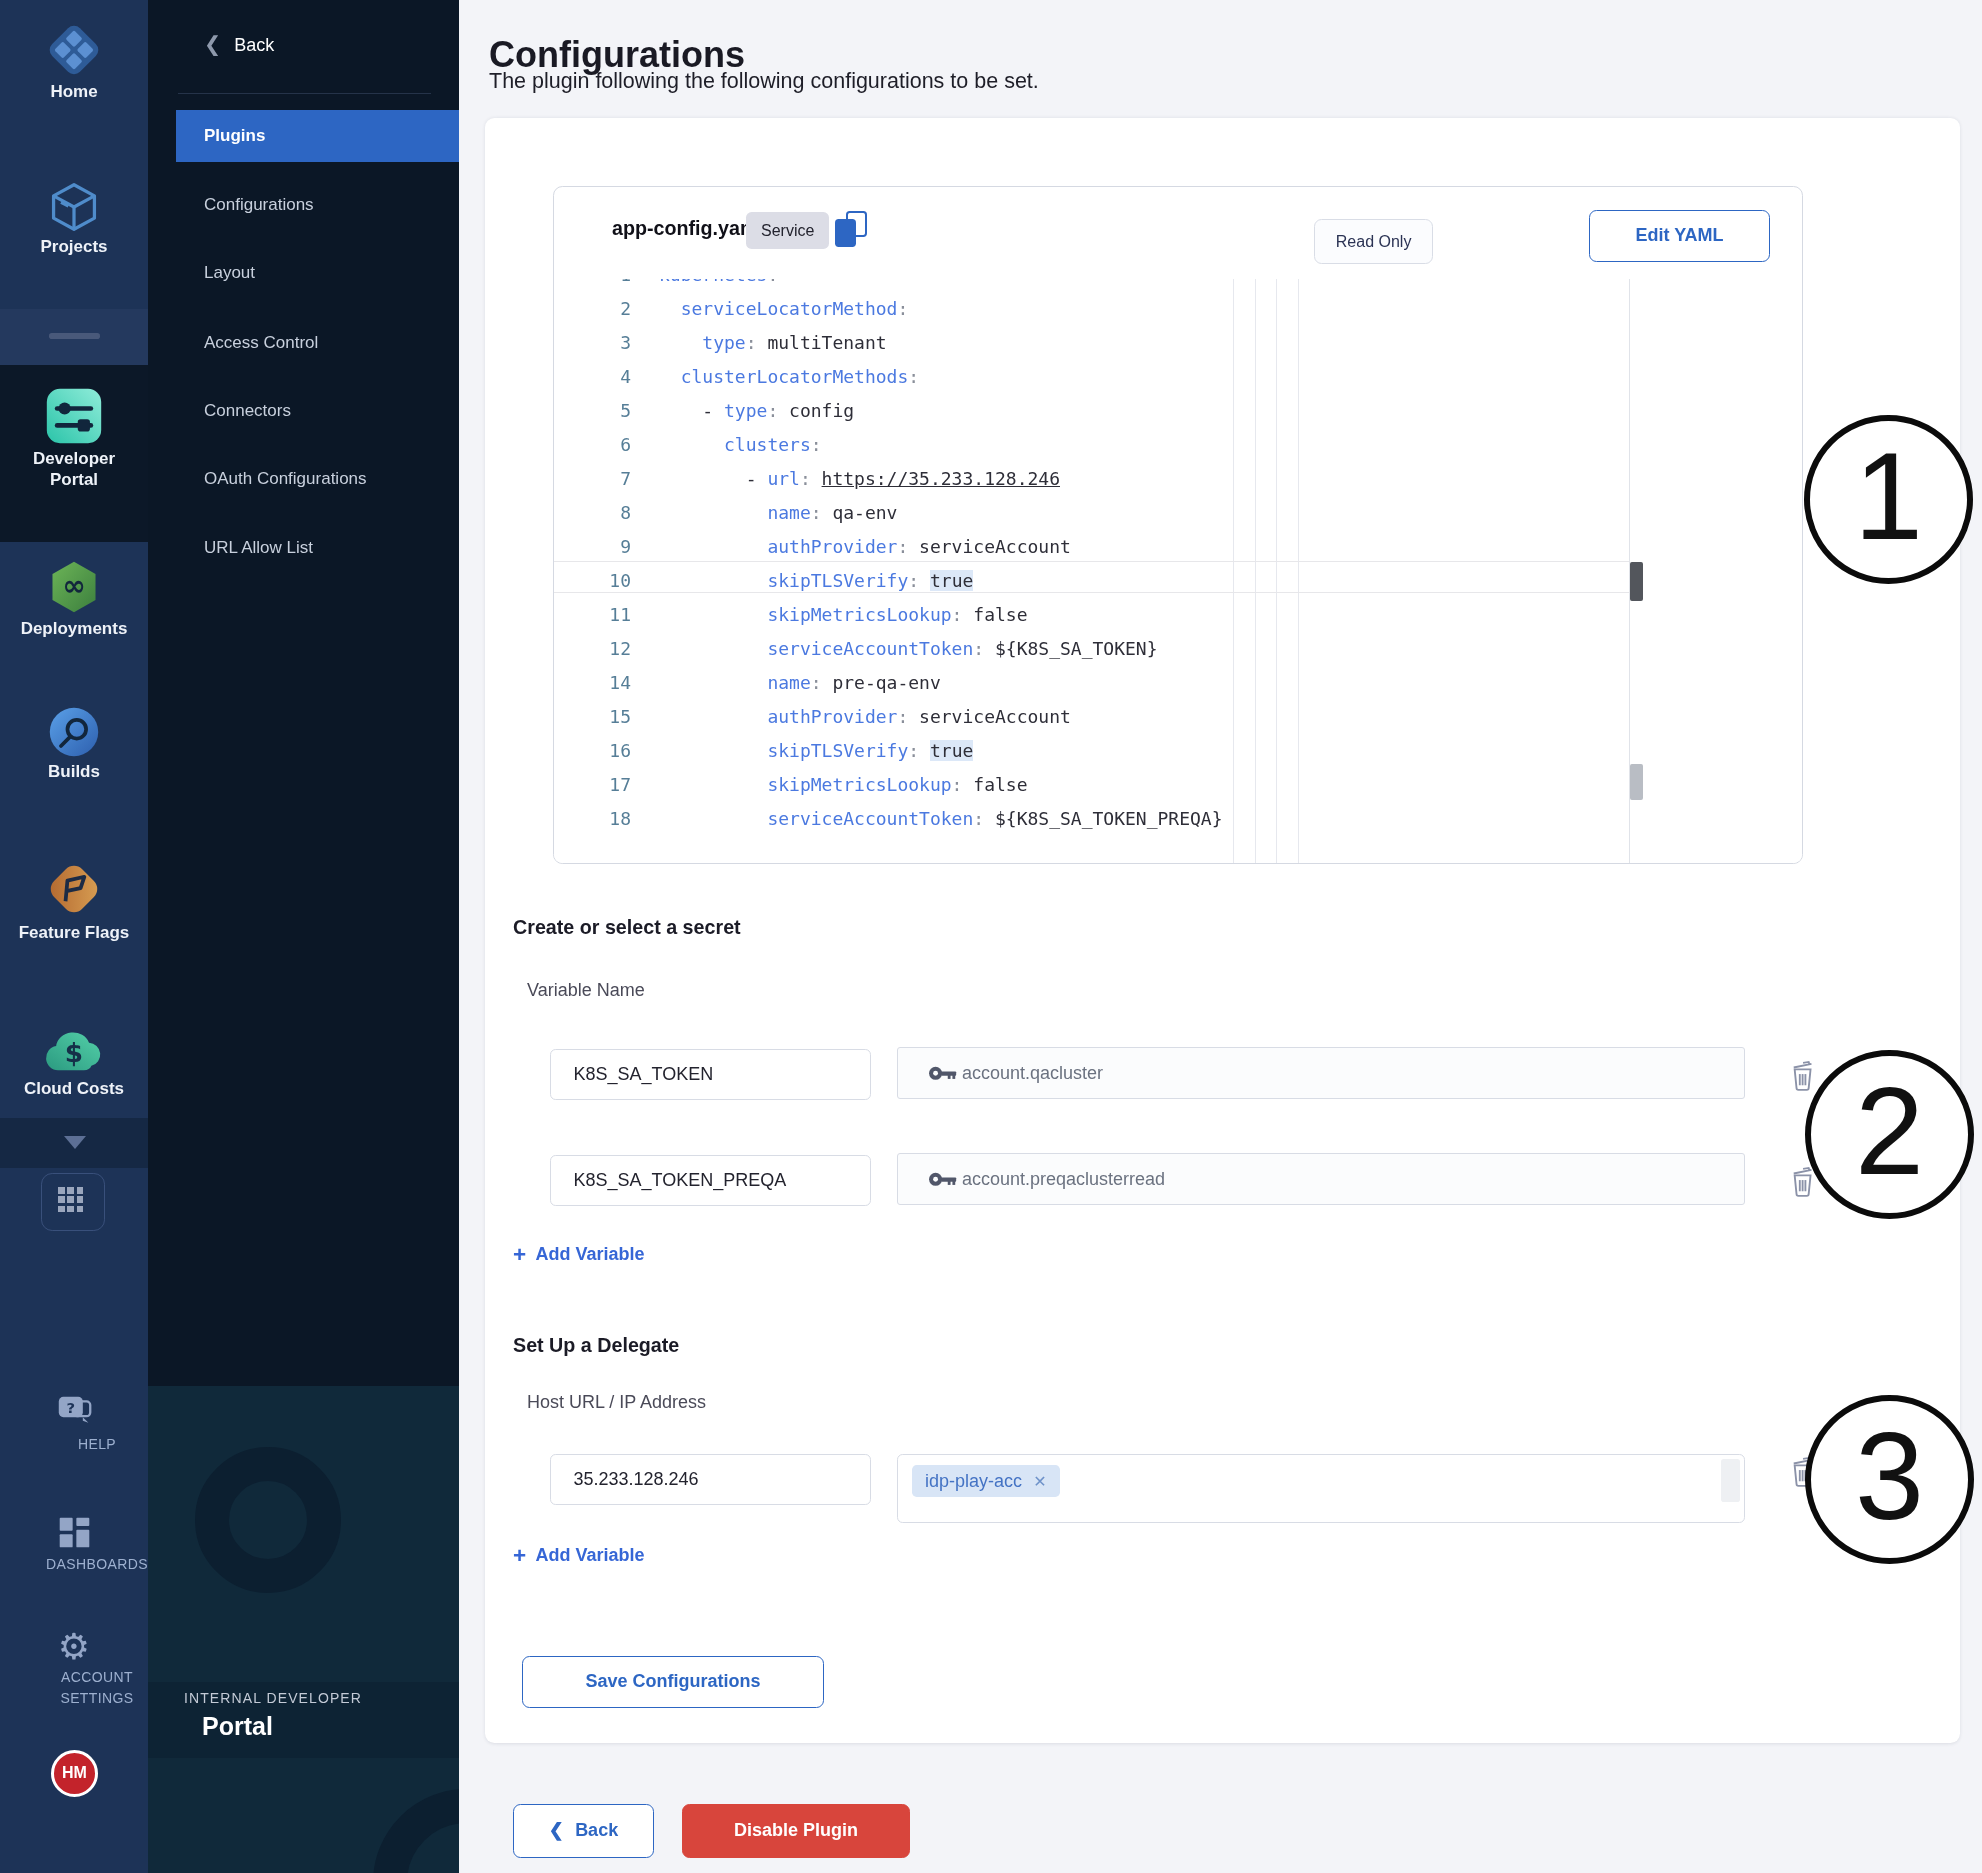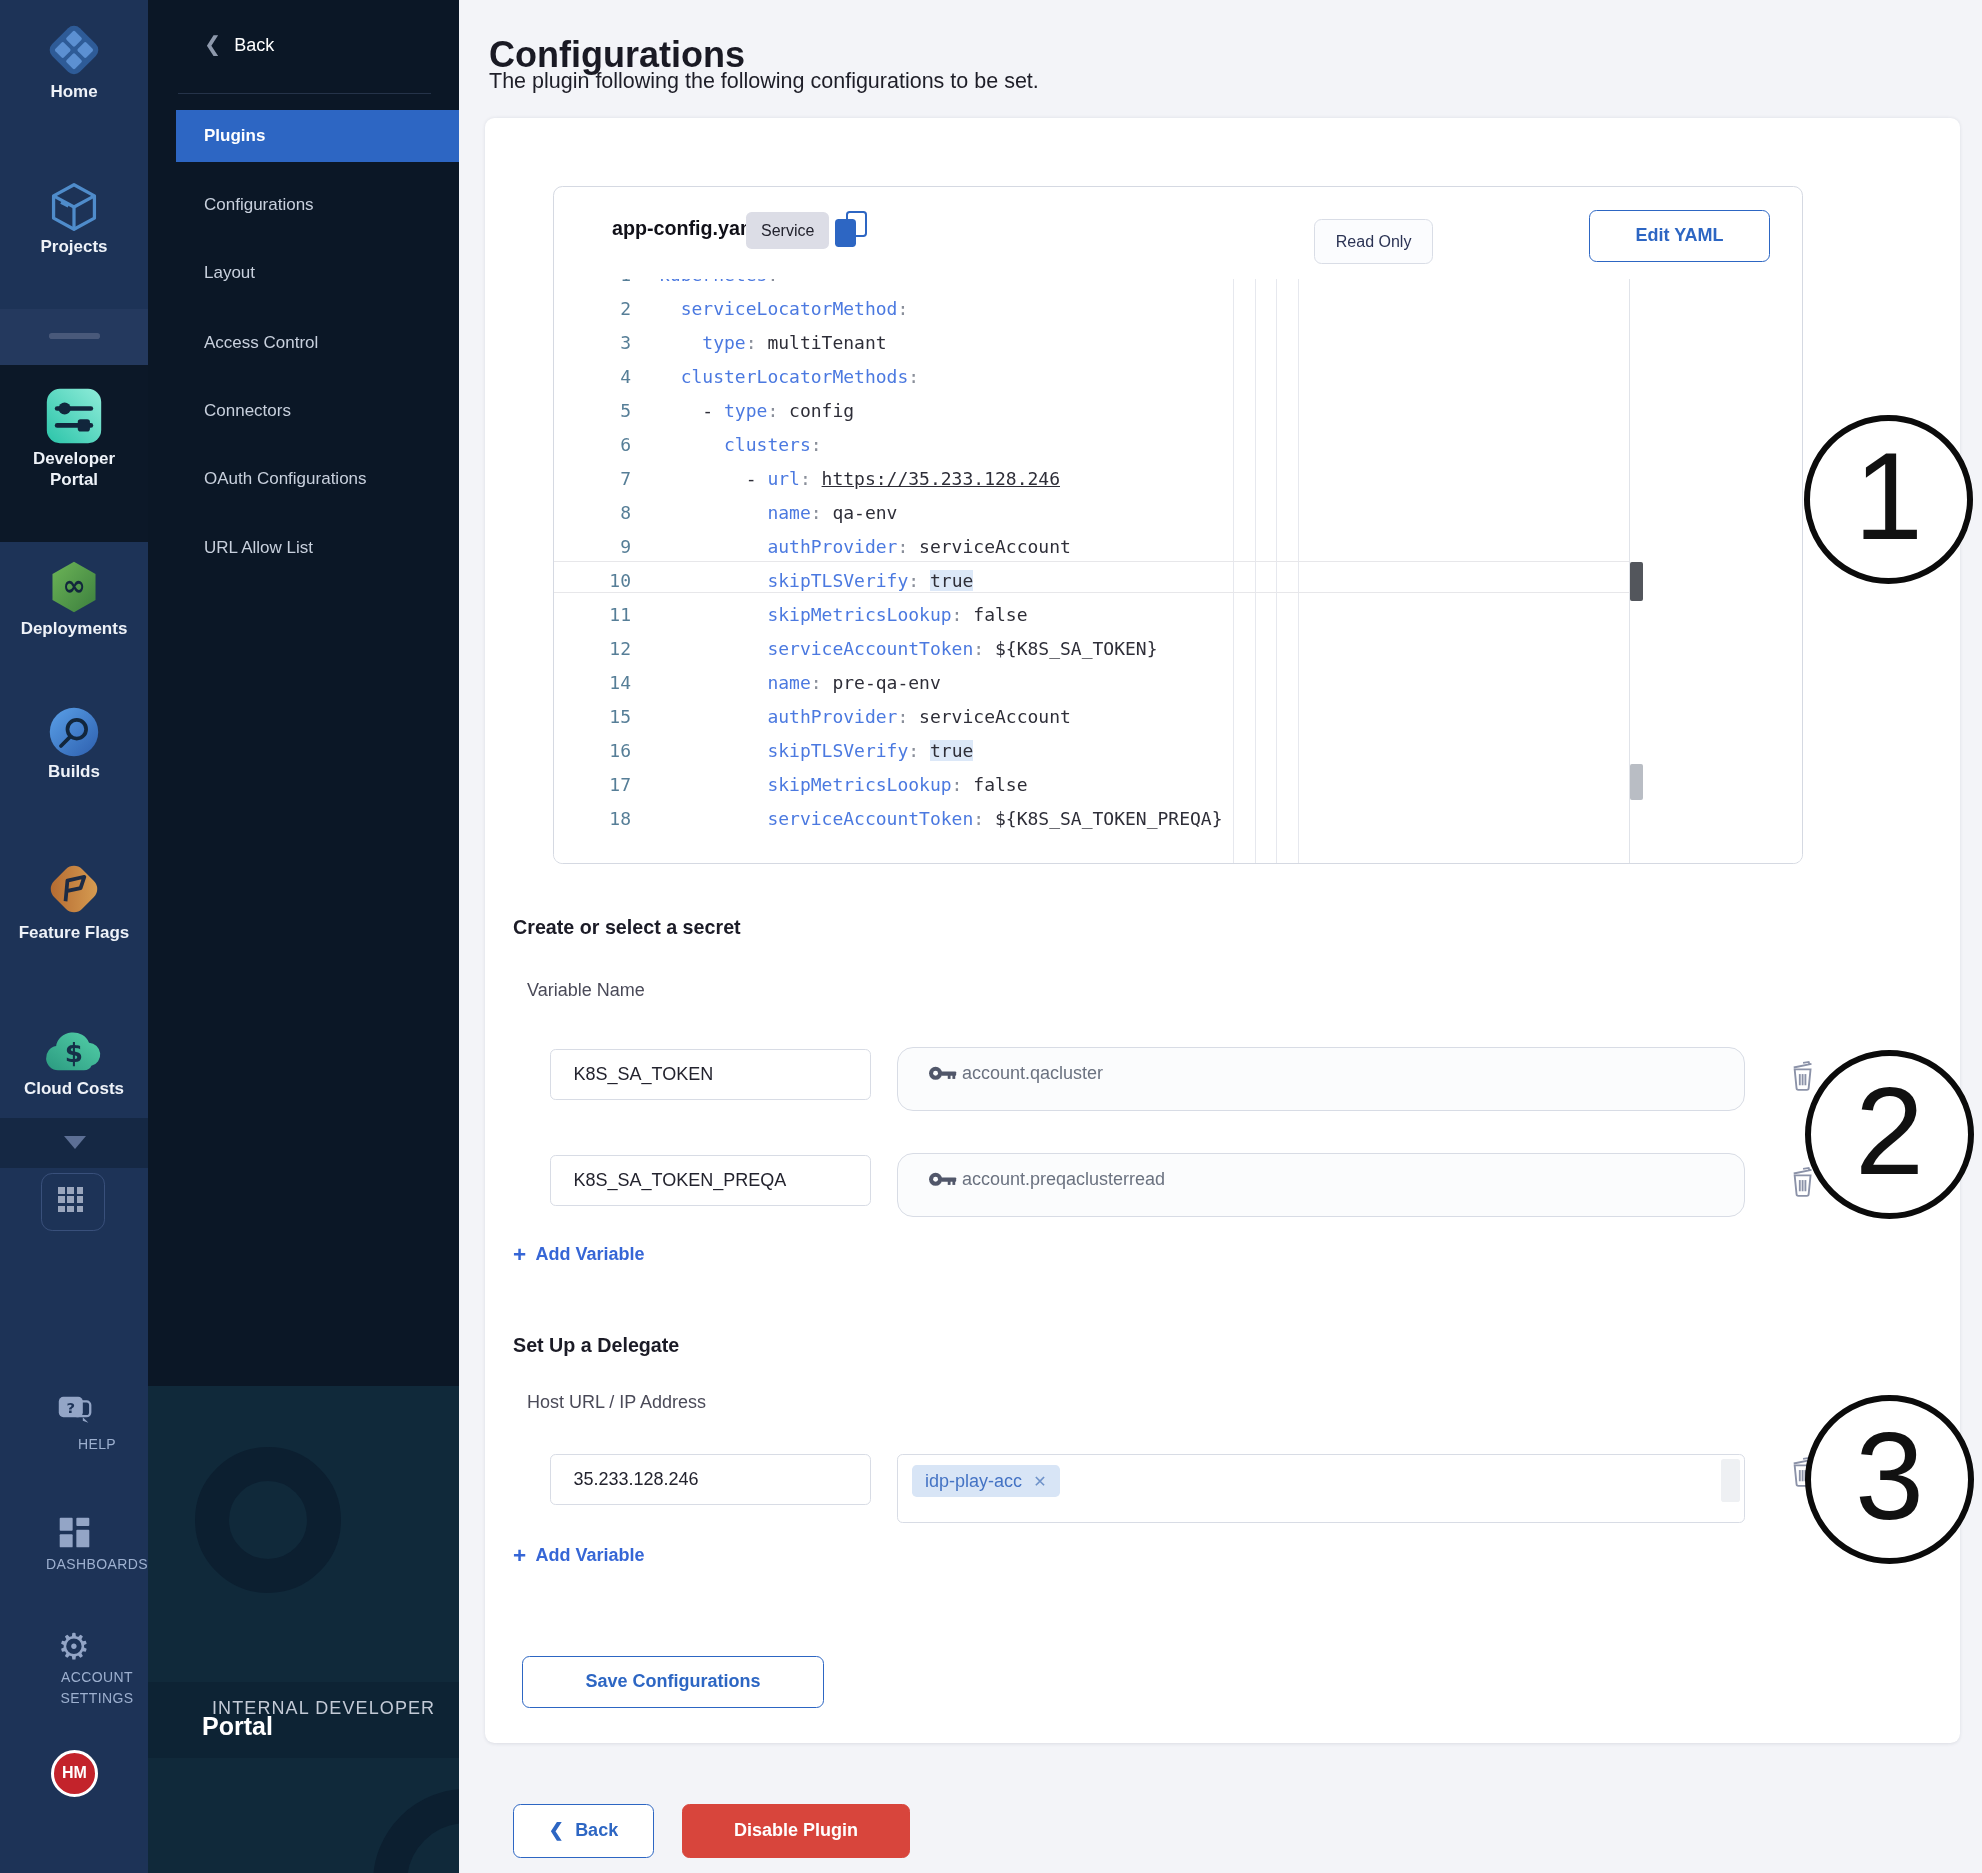--- a/index.html
+++ b/index.html
@@ -26,21 +26,21 @@
   
   .subnav{position:absolute;left:148px;top:0;width:311px;height:1874px;background:#0b1726;overflow:hidden;}
   .sn-back{position:absolute;left:56px;top:32px;color:#fff;font-size:18px;}
   .sn-back .ch{color:#8e99ac;font-size:20.6px;margin-right:13px;}
   .sn-div{position:absolute;left:30px;top:93px;width:253px;height:0.9px;background:#253349;}
   .sn-item{position:absolute;left:28px;width:283px;height:52px;line-height:52px;padding-left:28px;box-sizing:border-box;color:#c8d0dd;font-size:17px;}
   .sn-item.sel{background:#2d66c3;color:#fff;font-weight:bold;}
   .sn-deco{position:absolute;left:0;top:1386px;width:311px;height:488px;background:#10293a;overflow:hidden;}
   .ring{position:absolute;border-radius:50%;border:34px solid #0c1f30;box-sizing:border-box;}
   .sn-brandstrip{position:absolute;left:0;top:296px;width:311px;height:76px;background:#0d2334;}
-  .sn-brand-sm{position:absolute;left:64px;top:304px;color:#c3cad6;font-size:18px;letter-spacing:1.1px;margin-top:8px;}
+  .sn-brand-sm{position:absolute;left:36px;top:304px;color:#c3cad6;font-size:14px;letter-spacing:1.1px;}
   .sn-brand{position:absolute;left:54px;top:326px;color:#fff;font-size:25px;font-weight:bold;}
 
   
   .page-title{position:absolute;left:489px;top:9.4px;font-size:36px;font-weight:bold;color:#1a1a24;}
   .page-sub{position:absolute;left:489px;top:69px;font-size:21.5px;color:#1e1e28;}
   .outer-card{position:absolute;left:485px;top:118px;width:1475px;height:1625px;background:#fff;border-radius:9.4px;box-shadow:0 0.9px 3.7px rgba(20,30,60,.10);}
 
   
   .yaml-card{position:absolute;left:553px;top:186px;width:1250px;height:678px;background:#fff;border:0.9px solid #d5d9e2;border-radius:9.4px;box-sizing:border-box;overflow:hidden;}
   .y-filename{position:absolute;left:58px;top:30px;font-size:19.7px;font-weight:bold;color:#101018;}
@@ -62,21 +62,21 @@
   .cl .v.hl{background:#dce8f8;}
   .iguide{position:absolute;top:0;width:0.9px;height:585px;background:#e6e8ee;}
   .curline{position:absolute;left:0;width:1075px;height:0.9px;background:#e7e7ea;}
   .scrolltrack{position:absolute;left:1075px;top:0;width:0.9px;height:585px;background:#e0e3e9;}
   .thumb{position:absolute;left:1076px;width:13px;border-radius:1.9px;}
 
   
   .sec-title{position:absolute;left:513px;font-size:19.7px;font-weight:bold;color:#1b1b26;}
   .fld-label{position:absolute;left:527px;font-size:18px;color:#4a4a58;}
   .vrow-name{position:absolute;left:550px;width:321px;height:51px;background:#fff;border:0.9px solid #d8dce5;border-radius:5.6px;box-sizing:border-box;font-size:18px;color:#23232e;line-height:49px;padding-left:22.5px;}
-  .vrow-secret{position:absolute;left:897px;width:848px;height:64px;background:#fbfcfd;border:0.9px solid #d8dce5;border-radius:16px;box-sizing:border-box;line-height:51px;font-size:18px;color:#6b7280;}
+  .vrow-secret{position:absolute;left:897px;width:848px;height:52px;background:#fbfcfd;border:0.9px solid #d8dce5;border-radius:3px;box-sizing:border-box;line-height:51px;font-size:18px;color:#6b7280;}
   .vrow-secret .ktxt{margin-left:64px;}
   .keyico{position:absolute;left:30px;top:15px;}
   .addvar{position:absolute;left:513px;height:24px;font-size:18px;font-weight:bold;color:#3666d6;}
   .addvar .plus{font-size:22.5px;font-weight:bold;margin-right:9.4px;vertical-align:-1.9px;}
   .tagfield{position:absolute;left:897px;width:848px;height:69px;background:#fff;border:0.9px solid #d8dce5;border-radius:5.6px;box-sizing:border-box;}
   .tagstrip{position:absolute;right:3.7px;top:3.7px;width:19px;height:43px;background:#eef0f3;border-radius:2.8px;}
   .tagchip{position:absolute;left:14px;top:10.3px;height:32px;line-height:32px;background:#d8e5f6;border-radius:4.7px;padding:0 13px;font-size:18px;color:#4473c4;}
   .tagchip .x{color:#6e92c9;margin-left:11.2px;font-size:16px;}
   .btn{position:absolute;box-sizing:border-box;text-align:center;border-radius:7.5px;font-weight:bold;font-size:18px;}
   .btn.outline{background:#fff;border:1.9px solid #2d66c3;color:#2d66c3;}

